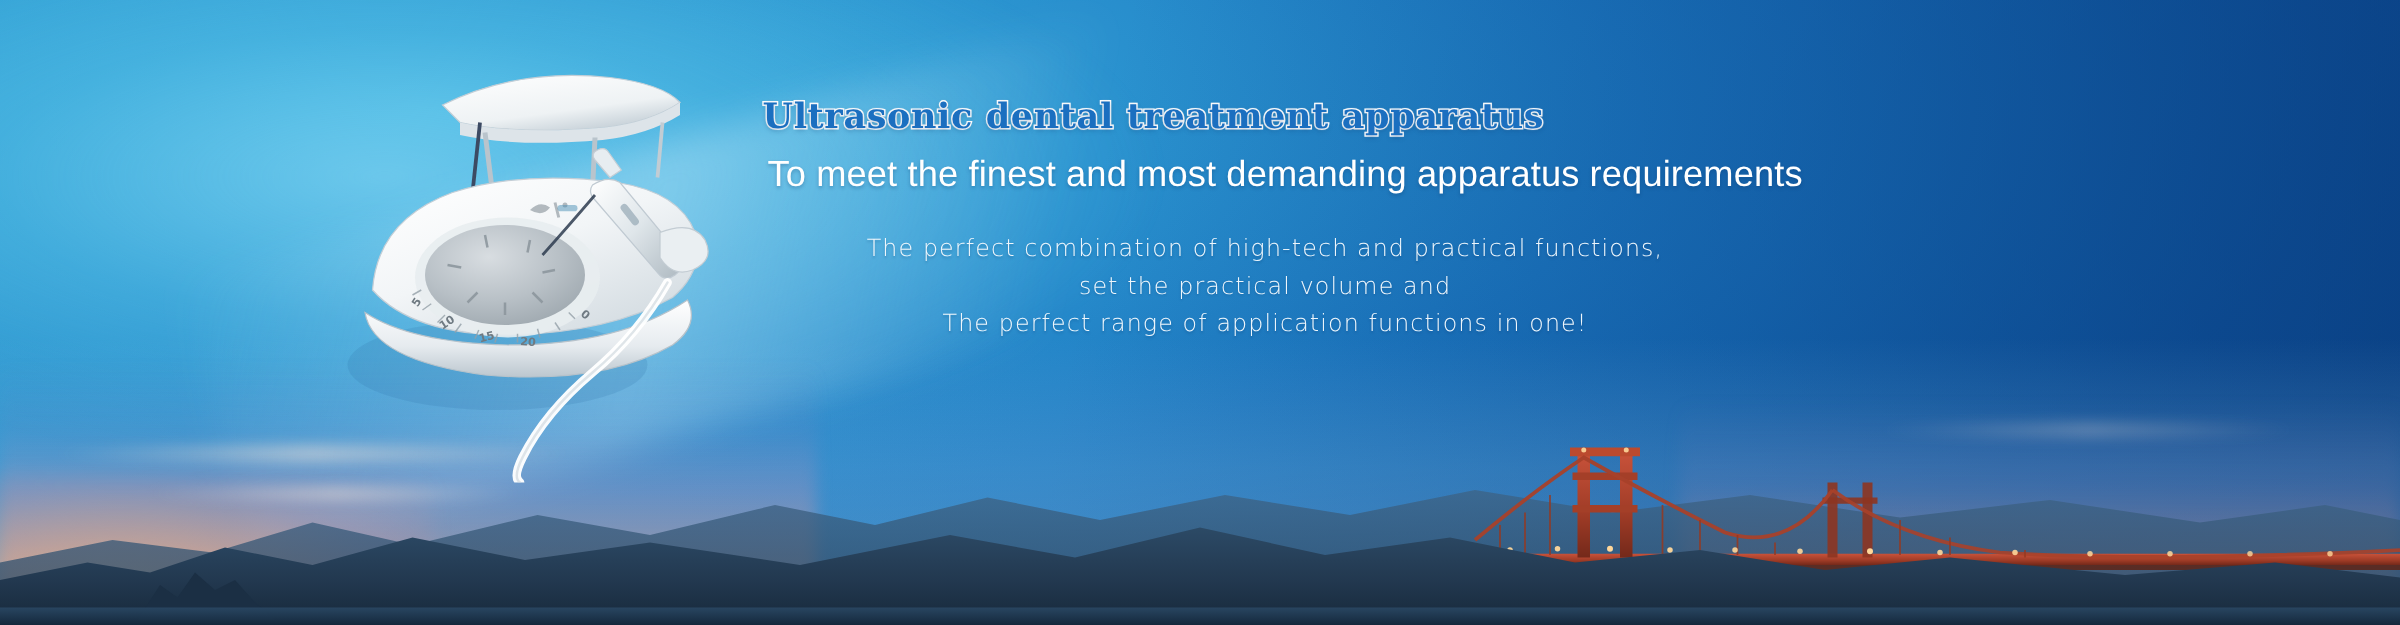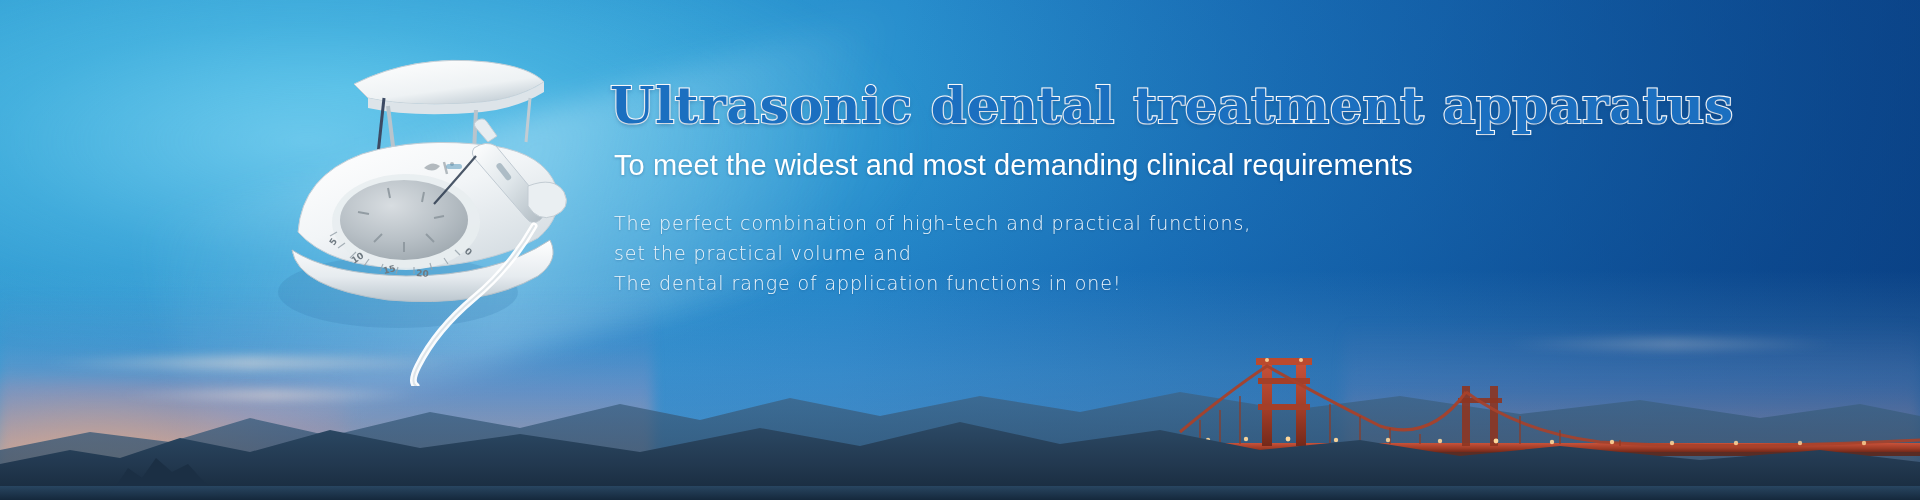--- a/index.html
+++ b/index.html
@@ -124,21 +124,21 @@
     position: absolute;
     left: 610px;
     top: 78px;
     width: 800px;
   }
 
   .headline {
     margin: 0;
     font-family: "DejaVu Serif", serif;
     font-weight: 700;
-    font-size: 51px;
+    font-size: 28px;
     line-height: 1.08;
     letter-spacing: 0.5px;
     color: #1b6fc0;
     -webkit-text-stroke: 2.2px #ffffff;
     paint-order: stroke fill;
     text-shadow:
       0 0 2px rgba(255,255,255,0.95),
       0 2px 4px rgba(10,50,100,0.35);
     white-space: nowrap;
   }
@@ -152,20 +152,21 @@
     color: #ffffff;
     letter-spacing: 0.1px;
     text-shadow: 0 1px 3px rgba(10,50,100,0.30);
     white-space: nowrap;
   }
 
   .body-lines {
     margin: 26px 0 0 4px;
     padding: 0;
     list-style: none;
+    text-align: center;
   }
   .body-line {
     font-family: "DejaVu Sans", sans-serif;
     font-weight: 300;
     font-size: 19px;
     line-height: 30px;
     letter-spacing: 0.9px;
     color: #eef6fc;
     text-shadow: 0 1px 2px rgba(10,50,100,0.28);
     white-space: nowrap;
@@ -382,22 +383,22 @@
       <path d="M296,190 Q272,232 236,262 Q198,294 180,330 Q172,346 178,350" fill="none" stroke="#ffffff" stroke-width="7" stroke-linecap="round" opacity=".96"></path>
       <path d="M296,190 Q272,232 236,262 Q198,294 180,330 Q172,346 178,350" fill="none" stroke="#c9d3da" stroke-width="2" stroke-linecap="round" opacity=".6"></path>
 
       <path d="M238,120 Q214,148 196,168" fill="none" stroke="#2d3b4f" stroke-width="2.2" opacity=".85"></path>
     </svg>
   </div>
 
   <div class="copy">
     <h1 class="headline">Ultrasonic dental treatment apparatus</h1>
 
-    <p class="subhead">To meet the widest and most demanding clinical requirements</p>
+    <p class="subhead">To meet the finest and most demanding apparatus requirements</p>
 
     <ul class="body-lines">
       <li class="body-line">The perfect combination of high-tech and practical functions,</li>
       <li class="body-line">set the practical volume and</li>
-      <li class="body-line">The dental range of application functions in one!</li>
+      <li class="body-line">The perfect range of application functions in one!</li>
     </ul>
   </div>
 
 </div>
 
 </body></html>

